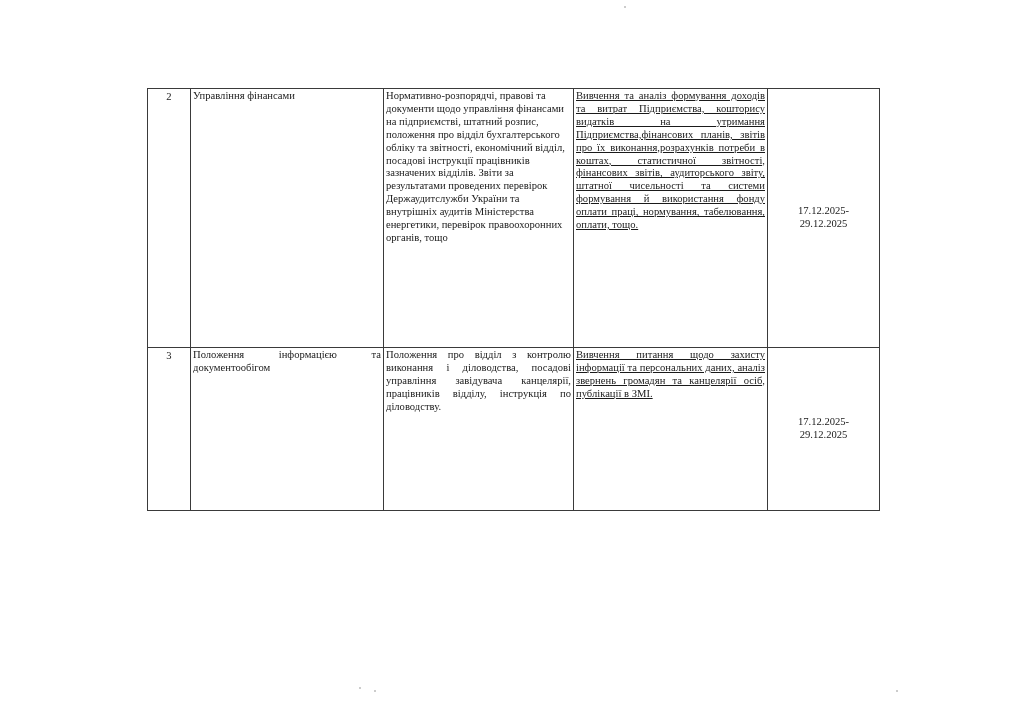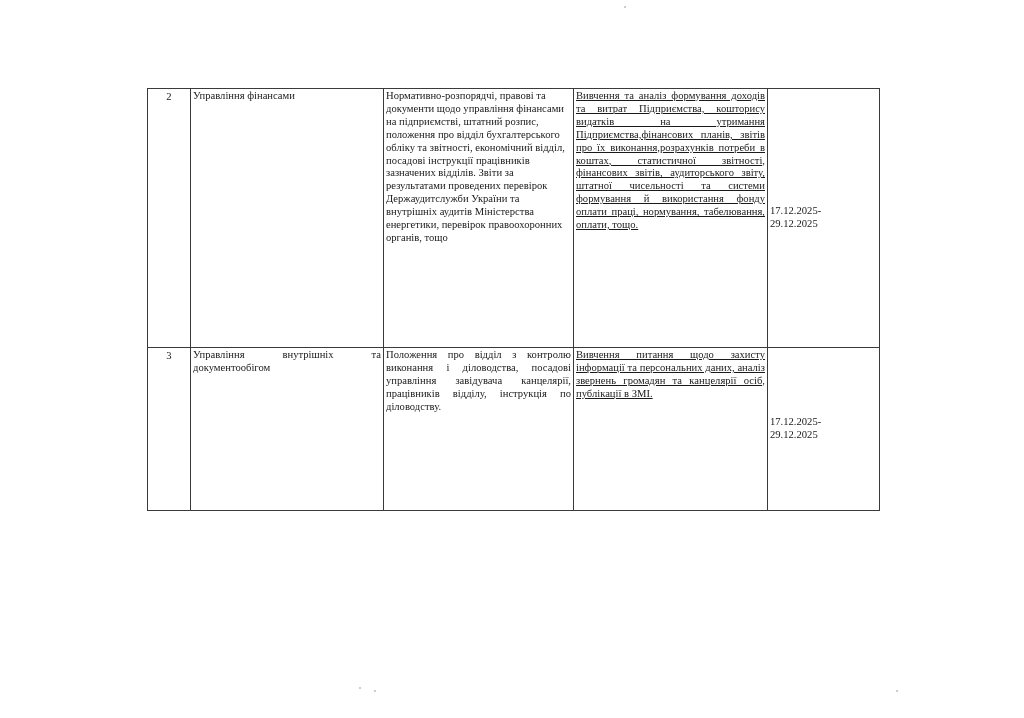--- a/index.html
+++ b/index.html
@@ -16,21 +16,21 @@
     border:1.2px solid #3a3a3a;
     vertical-align:top;
     padding:0 2px;
     font-size:10.6px;
     line-height:12.9px;
   }
   .c-num { width:38px; text-align:center; }
   .c-name { width:188px;border-radius:22px; }
   .c-docs { width:185px; }
   .c-study { width:189px;text-decoration:underline; }
-  .c-date { width:106px; vertical-align:middle !important; }
+  .c-date { width:106px; text-align:center; vertical-align:middle !important; }
   .row-2 td { height:258px; }
   .row-3 td { height:162px; }
   .justify { text-align:justify; text-align-last:left; }
   .date-inner { display:block; }
   .num { display:block; padding-top:2px; }
   .cell-text { display:block; padding-top:1px; }
   .speck { position:absolute; background:#bbb; border-radius:50%; }
 </style>
 </head>
 <body>
@@ -60,21 +60,21 @@
     <td class="c-date">
       <span class="date-inner">17.12.2025-</span>
       <span class="date-inner">29.12.2025</span>
     </td>
   </tr>
   <tr class="row-3">
     <td class="c-num">
       <span class="num">3</span>
     </td>
     <td class="c-name justify">
-      <span class="cell-text">Управління внутрішніх та документообігом</span>
+      <span class="cell-text">Положення інформацією та документообігом</span>
     </td>
     <td class="c-docs justify">
       <span class="cell-text">Положення про відділ з контролю виконання і діловодства, посадові управління завідувача канцелярії, працівників відділу, інструкція по діловодству.</span>
     </td>
     <td class="c-study justify">
       <span class="cell-text">Вивчення питання щодо захисту інформації та персональних даних, аналіз звернень громадян та канцелярії осіб, публікації в ЗМІ.</span>
     </td>
     <td class="c-date">
       <span class="date-inner">17.12.2025-</span>
       <span class="date-inner">29.12.2025</span>

